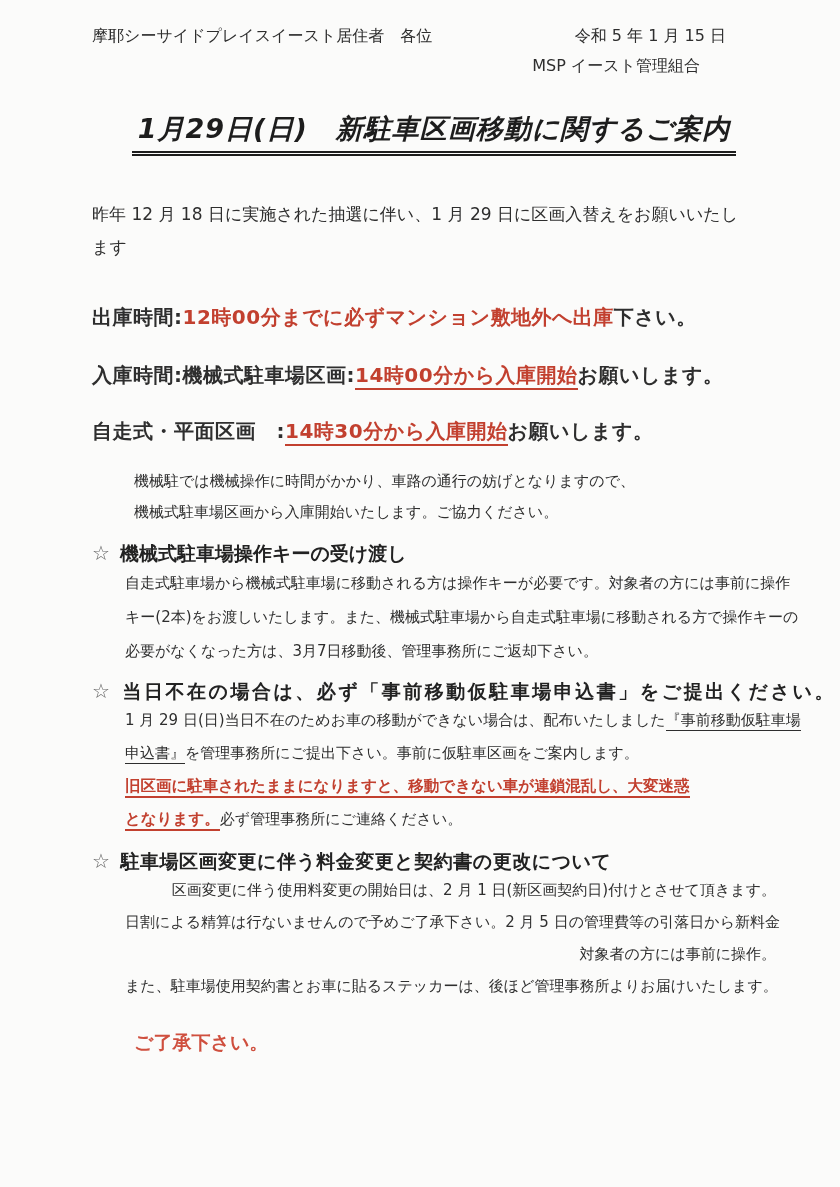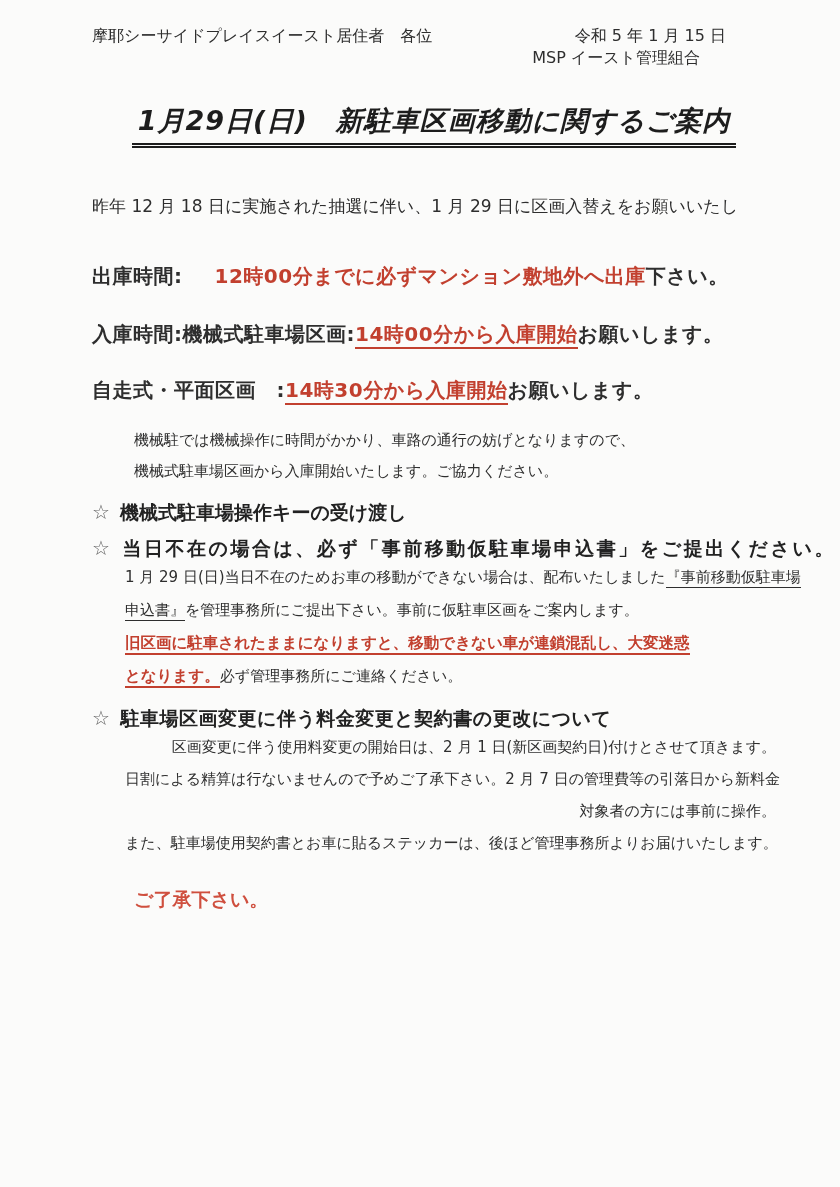--- a/index.html
+++ b/index.html
@@ -20,21 +20,21 @@
   }
   
   .header {
     display: flex;
     justify-content: space-between;
     align-items: flex-start;
     font-size: 16px;
     line-height: 22px;
   }
   .header-right { text-align: right; margin-right: 50px; }
-  .header-right .org { display: block; margin-right: 26px; }
+  .header-right .org { display: block; margin-top: 8px; margin-right: 26px; }
   
   .title-wrap { text-align: center; margin-top: 34px; }
   .title-text {
     display: inline-block;
     font-size: 27px;
     font-weight: bold;
     letter-spacing: 1px;
     color: #1d1d1d;
     padding: 0 6px 4px 6px;
     border-bottom: 5px double #1d1d1d;
@@ -47,21 +47,21 @@
   .sched {
     font-size: 20px;
     font-weight: bold;
     line-height: 26px;
     white-space: nowrap;
     letter-spacing: 0.5px;
   }
   .sched.depart    { margin-top: 40px; }
   .sched.enter-mech{ margin-top: 32px; }
   .sched.enter-flat{ margin-top: 30px; }
-  .red  { color: var(--red); margin-left: 32px; }
+  .red  { color: var(--red); }
   .red-u {
     color: var(--red);
     border-bottom: 2px solid var(--red);
     padding-bottom: 1px;
   }
   .blk-u {
     border-bottom: 1.5px solid #2e2e2e;
     padding-bottom: 1px;
   }
   .notes { margin-top: 22px; margin-left: 42px; font-size: 15px; line-height: 31px; }
@@ -117,20 +117,21 @@
       <span class="org">MSP イースト管理組合</span>
     </div>
   </div>
 
   <div class="title-wrap">
     <span class="title-text">1月29日(日)　新駐車区画移動に関するご案内</span>
   </div>
 
   <div class="intro">
     <div class="line">昨年 12 月 18 日に実施された抽選に伴い、1 月 29 日に区画入替えをお願いいたし</div>
+    <div class="line">ます</div>
   </div>
 
   <div class="sched depart">
     <span>出庫時間:</span><span class="red">12時00分までに必ずマンション敷地外へ出庫</span><span>下さい。</span>
   </div>
 
   <div class="sched enter-mech">
     <span>入庫時間:機械式駐車場区画:</span><span class="red-u">14時00分から入庫開始</span><span>お願いします。</span>
   </div>
 
@@ -140,41 +141,46 @@
 
   <div class="notes">
     <div class="line">機械駐では機械操作に時間がかかり、車路の通行の妨げとなりますので、</div>
     <div class="line">機械式駐車場区画から入庫開始いたします。ご協力ください。</div>
   </div>
 
   <div class="sec1">
     <div class="section-heading">
       <span class="star">☆</span><span>機械式駐車場操作キーの受け渡し</span>
     </div>
+    <div class="section-body">
+      <div class="line">自走式駐車場から機械式駐車場に移動される方は操作キーが必要です。対象者の方には事前に操作</div>
+      <div class="line">キー(2本)をお渡しいたします。また、機械式駐車場から自走式駐車場に移動される方で操作キーの</div>
+      <div class="line">必要がなくなった方は、3月7日移動後、管理事務所にご返却下さい。</div>
+    </div>
   </div>
 
   <div class="sec2">
     <div class="section-heading">
       <span class="star">☆</span><span>当日不在の場合は、必ず「事前移動仮駐車場申込書」をご提出ください。</span>
     </div>
     <div class="section-body">
       <div class="line"><span>1 月 29 日(日)当日不在のためお車の移動ができない場合は、配布いたしました</span><span class="blk-u">『事前移動仮駐車場</span></div>
       <div class="line"><span class="blk-u">申込書』</span><span>を管理事務所にご提出下さい。事前に仮駐車区画をご案内します。</span></div>
       <div class="line red-line"><span class="red-u">旧区画に駐車されたままになりますと、移動できない車が連鎖混乱し、大変迷惑</span></div>
       <div class="line"><span class="red-u red-line">となります。</span><span>必ず管理事務所にご連絡ください。</span></div>
     </div>
   </div>
 
   <div class="sec3">
     <div class="section-heading">
       <span class="star">☆</span><span>駐車場区画変更に伴う料金変更と契約書の更改について</span>
     </div>
     <div class="section-body">
       <div class="line">区画変更に伴う使用料変更の開始日は、2 月 1 日(新区画契約日)付けとさせて頂きます。</div>
-      <div class="line">日割による精算は行ないませんので予めご了承下さい。2 月 7 日の管理費等の引落日から新料金</div>
+      <div class="line">日割による精算は行ないませんので予めご了承下さい。2 月 5 日の管理費等の引落日から新料金</div>
       <div class="line">対象者の方には事前に操作。</div>
       <div class="line">また、駐車場使用契約書とお車に貼るステッカーは、後ほど管理事務所よりお届けいたします。</div>
     </div>
   </div>
 
   <div class="closing">ご了承下さい。</div>
 
 </div>
 
 </body></html>

